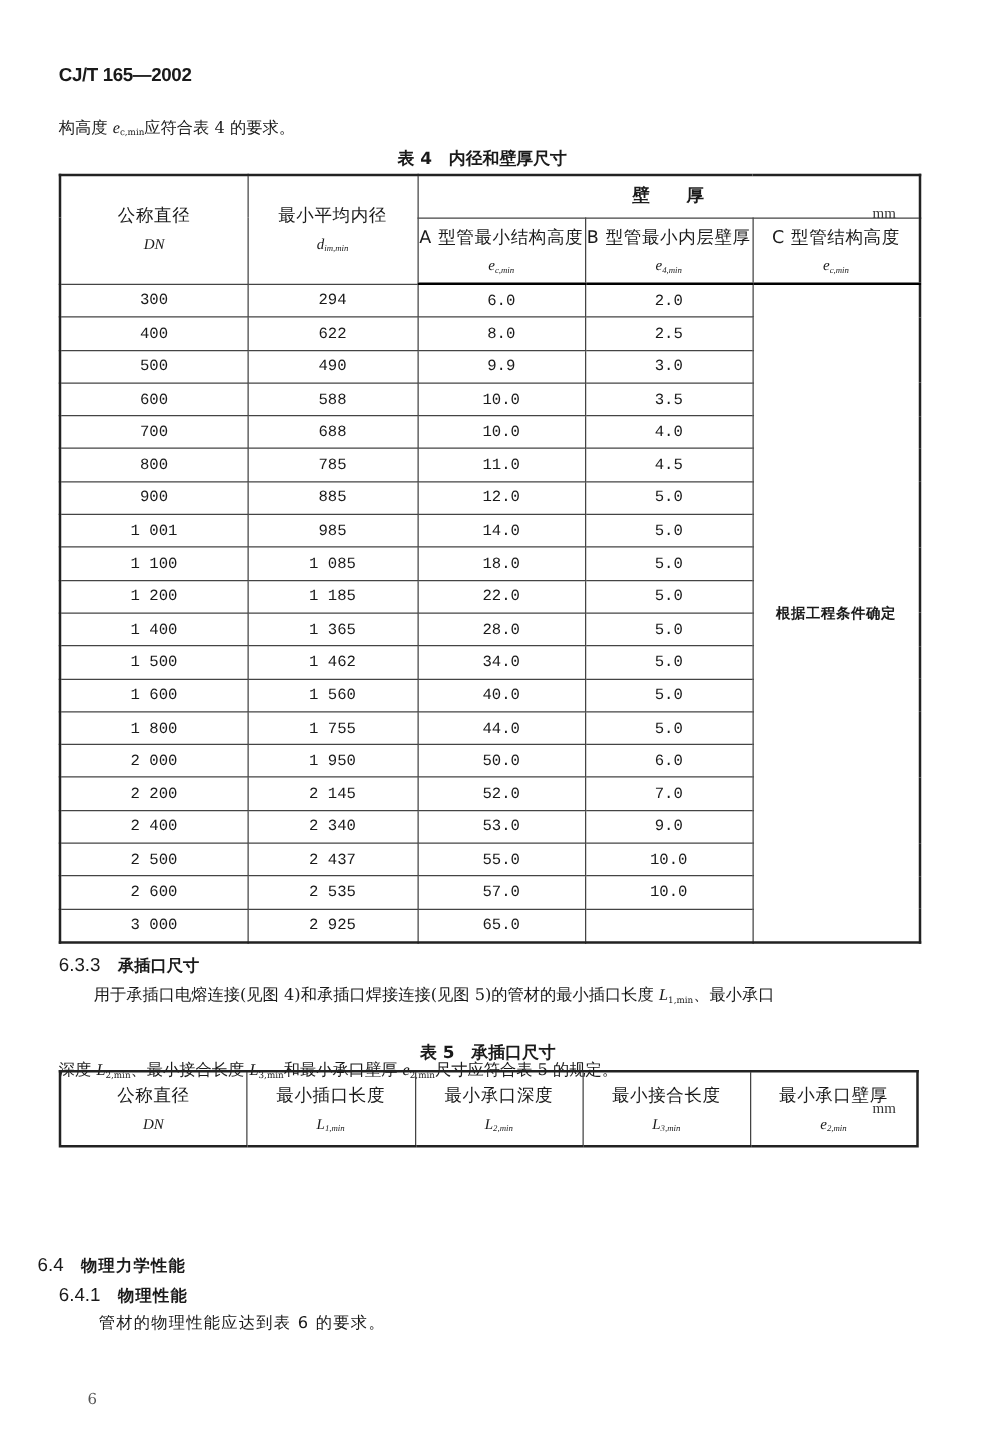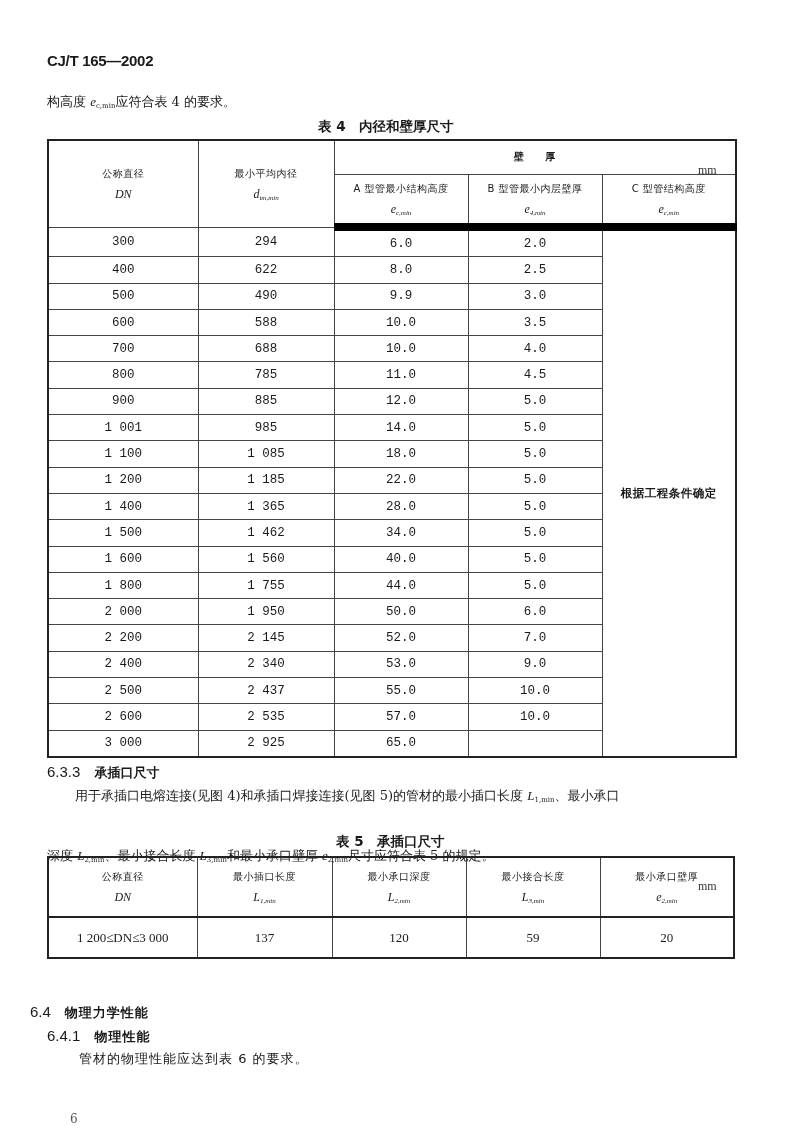--- a/index.html
+++ b/index.html
@@ -10,23 +10,23 @@
   .para { font-size:13px; line-height:20px; }
   .intro { left:47px; top:92px; }
   .caption { font-family:"DejaVu Sans", sans-serif; font-weight:bold; font-size:13.5px; }
   .unit { font-family:"Liberation Serif", serif; font-size:12px; color:#333;margin-top:41px; }
   .sub { font-size:7px; vertical-align:-2px; }
   .ital { font-style:italic; font-family:"Liberation Serif", serif; }
   table { border-collapse:collapse; position:absolute; table-layout:fixed; }
   td, th { border:1px solid #444; text-align:center; vertical-align:middle; padding:0;
            font-weight:normal; font-size:12px; }
   .t4 { left:47px; top:139px; width:688px; border:2px solid #222; }
-  .t4 thead tr:last-child th { border-bottom:8px solid #000000; }
+  .t4 thead tr:last-child th { border-bottom:2px solid #000000; }
   .t4 tbody td { height:25.3px; font-family:"Liberation Mono", monospace; font-size:12.5px; }
-  .hdr-zh { font-family:"DejaVu Sans", sans-serif; font-size:10px; letter-spacing:0.5px; }
+  .hdr-zh { font-family:"DejaVu Sans", sans-serif; font-size:14px; letter-spacing:0.5px; }
   .hdr-sym { font-family:"Liberation Serif", serif; font-style:italic; font-size:12px; display:block; margin-top:6px; }
   .t5 { left:47px; top:856px; width:686px; border:2px solid #222; }
   .t5 thead th { height:58px; border-bottom:2px solid #222; }
   .t5 tbody td { height:39px; font-family:"Liberation Serif", serif; font-size:13px; }
   .sec { font-family:"DejaVu Sans", sans-serif; font-weight:bold; font-size:13px; }
   .secnum { font-family:"Liberation Sans", sans-serif; font-weight:normal; font-size:15px; margin-right:14px; }
   .page-num { left:70px; top:1112px; font-size:12px; color:#555; }
 </style>
 </head>
 <body>
@@ -225,27 +225,20 @@
   <thead>
       <tr id="t5head">
         <th><span class="hdr-zh">公称直径</span><span class="hdr-sym"><span>DN</span><span class="sub"></span></span></th>
         <th><span class="hdr-zh">最小插口长度</span><span class="hdr-sym"><span>L</span><span class="sub">1,min</span></span></th>
         <th><span class="hdr-zh">最小承口深度</span><span class="hdr-sym"><span>L</span><span class="sub">2,min</span></span></th>
         <th><span class="hdr-zh">最小接合长度</span><span class="hdr-sym"><span>L</span><span class="sub">3,min</span></span></th>
         <th><span class="hdr-zh">最小承口壁厚</span><span class="hdr-sym"><span>e</span><span class="sub">2,min</span></span></th>
       </tr>
     </thead>
   <tbody id="t5body">
-      <tr>
-        <td>1 200≤DN≤3 000</td>
-        <td>137</td>
-        <td>120</td>
-        <td>59</td>
-        <td>20</td>
-      </tr>
     </tbody>
 </table>
 
 <div class="abs" style="left:30px; top:1002px;">
   <span class="secnum">6.4</span><span class="sec" style="letter-spacing:1px">物理力学性能</span>
 </div>
 <div class="abs" style="left:47px; top:1026px;">
   <span class="secnum">6.4.1</span><span class="sec" style="letter-spacing:1px">物理性能</span>
 </div>
 <div class="abs para" style="left:79px; top:1049px; letter-spacing:1px; font-family:'DejaVu Sans', sans-serif;">管材的物理性能应达到表 6 的要求。</div>

